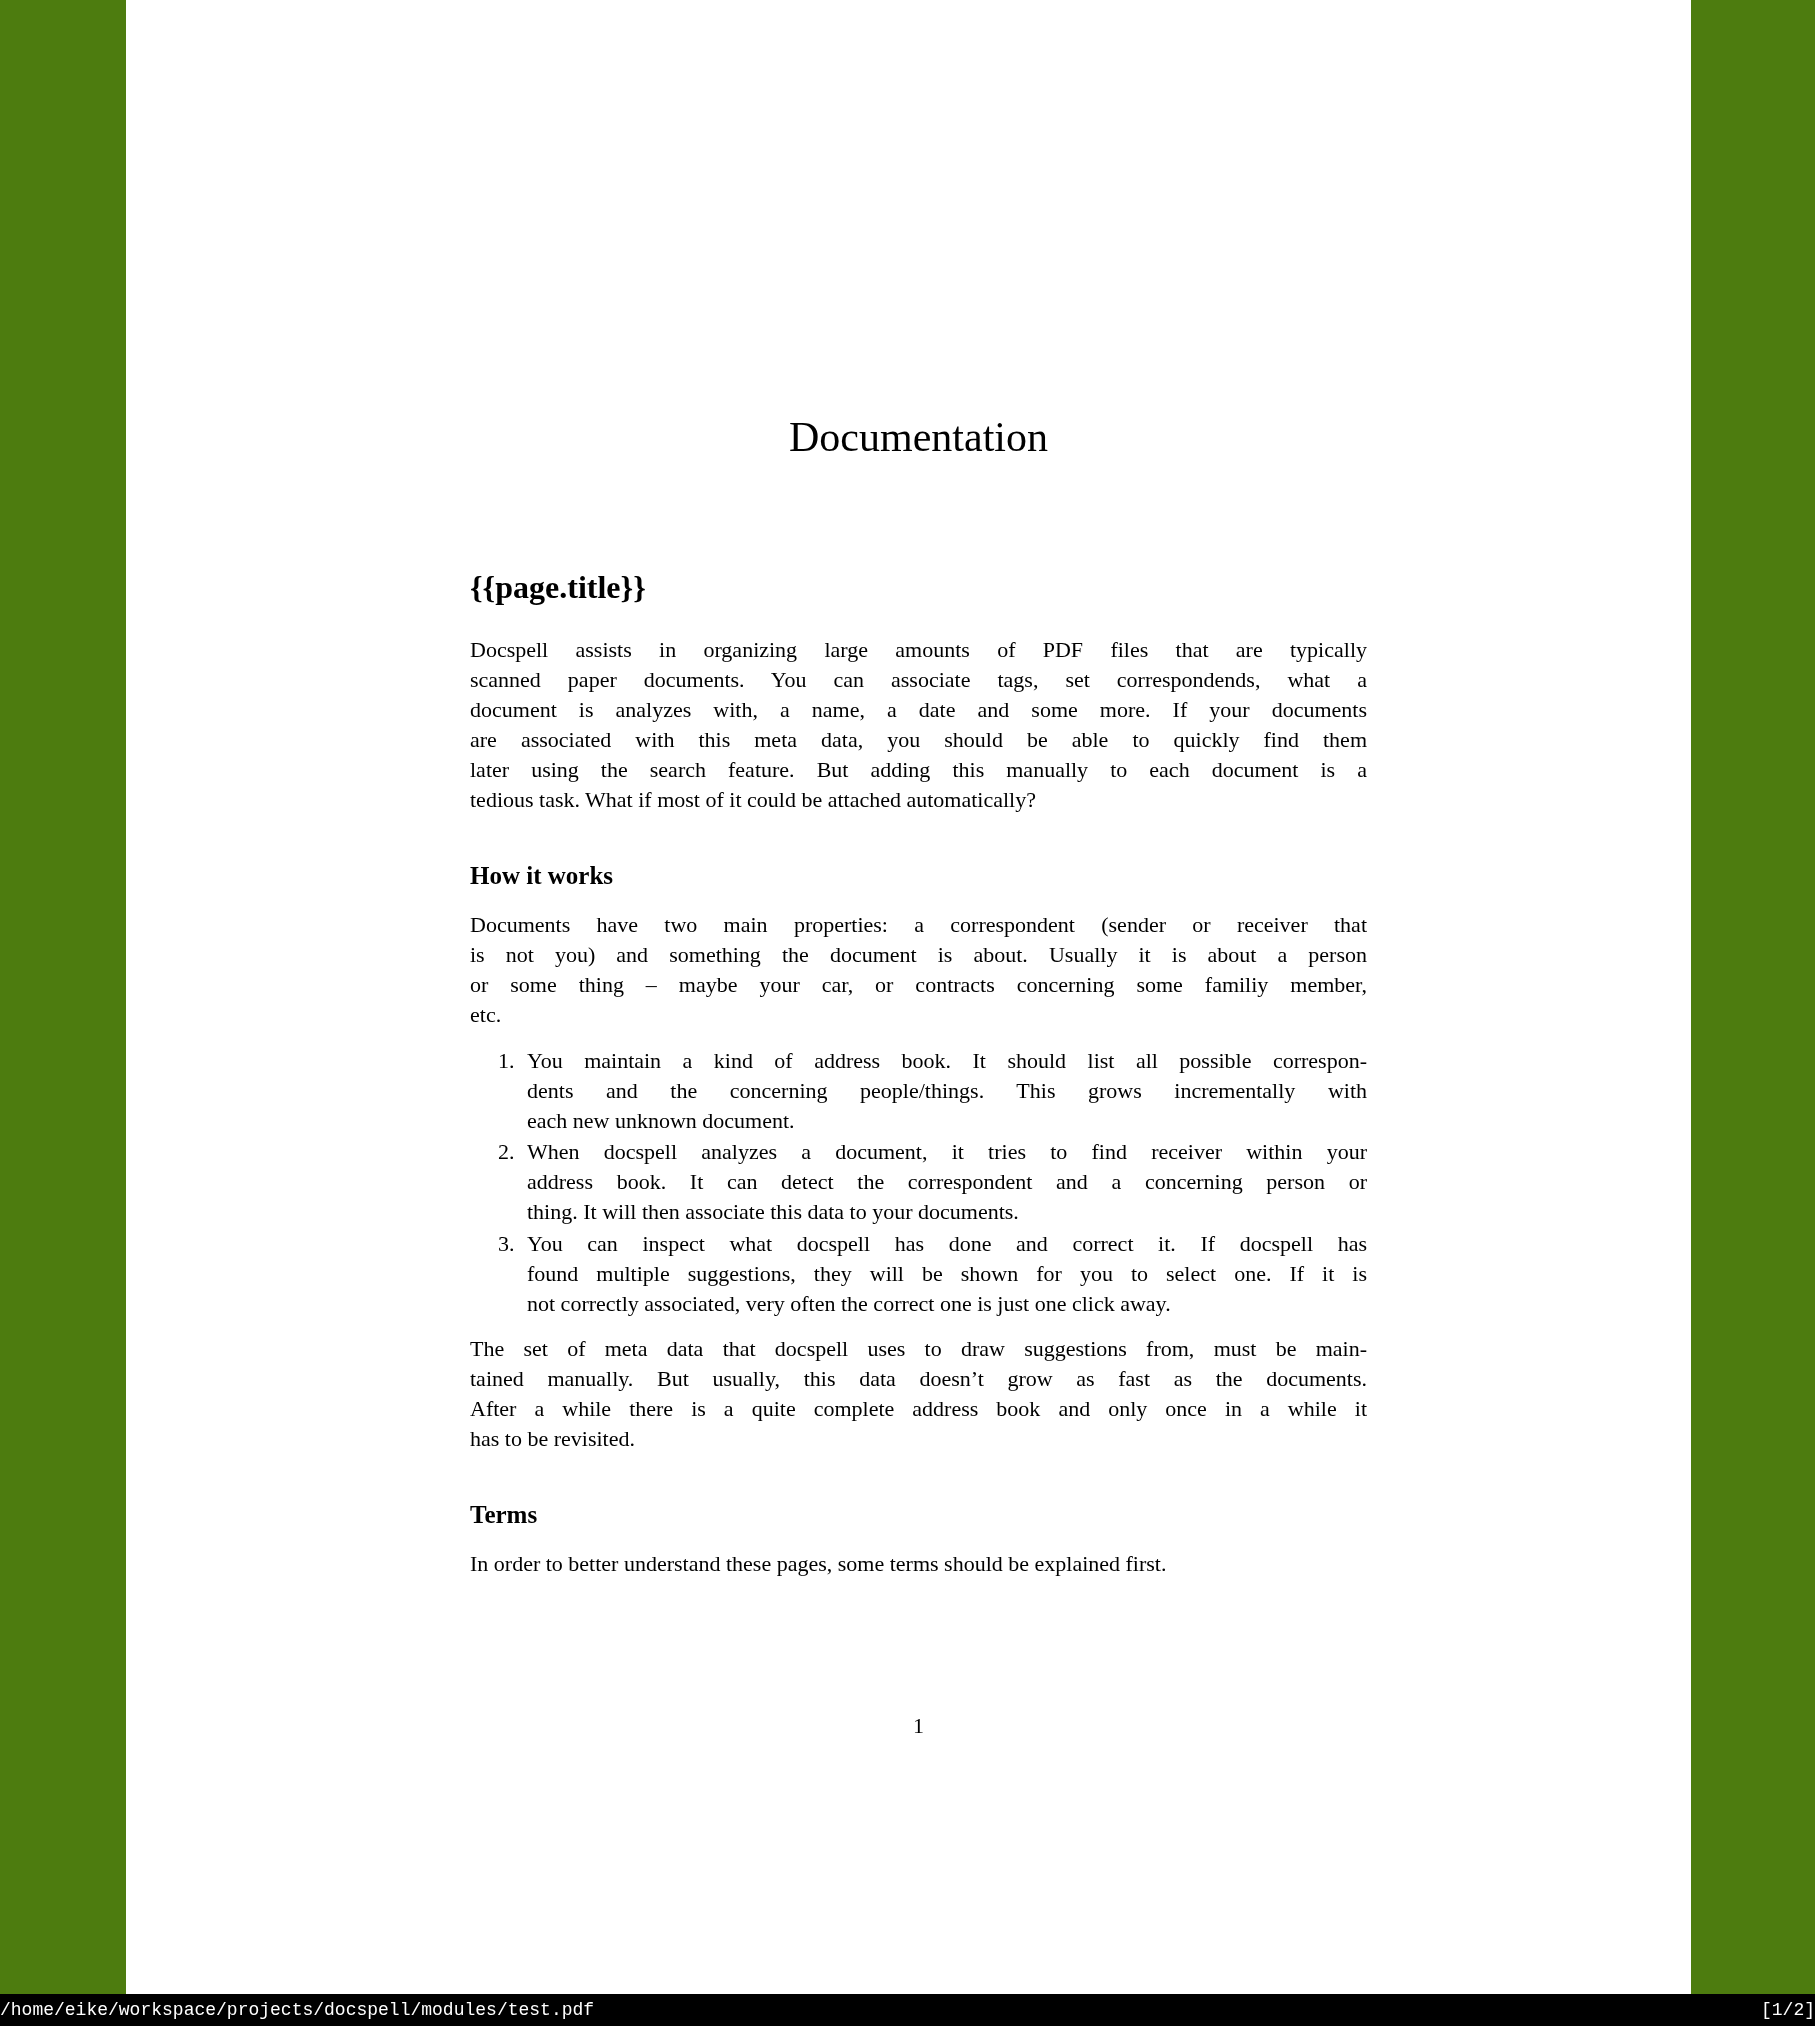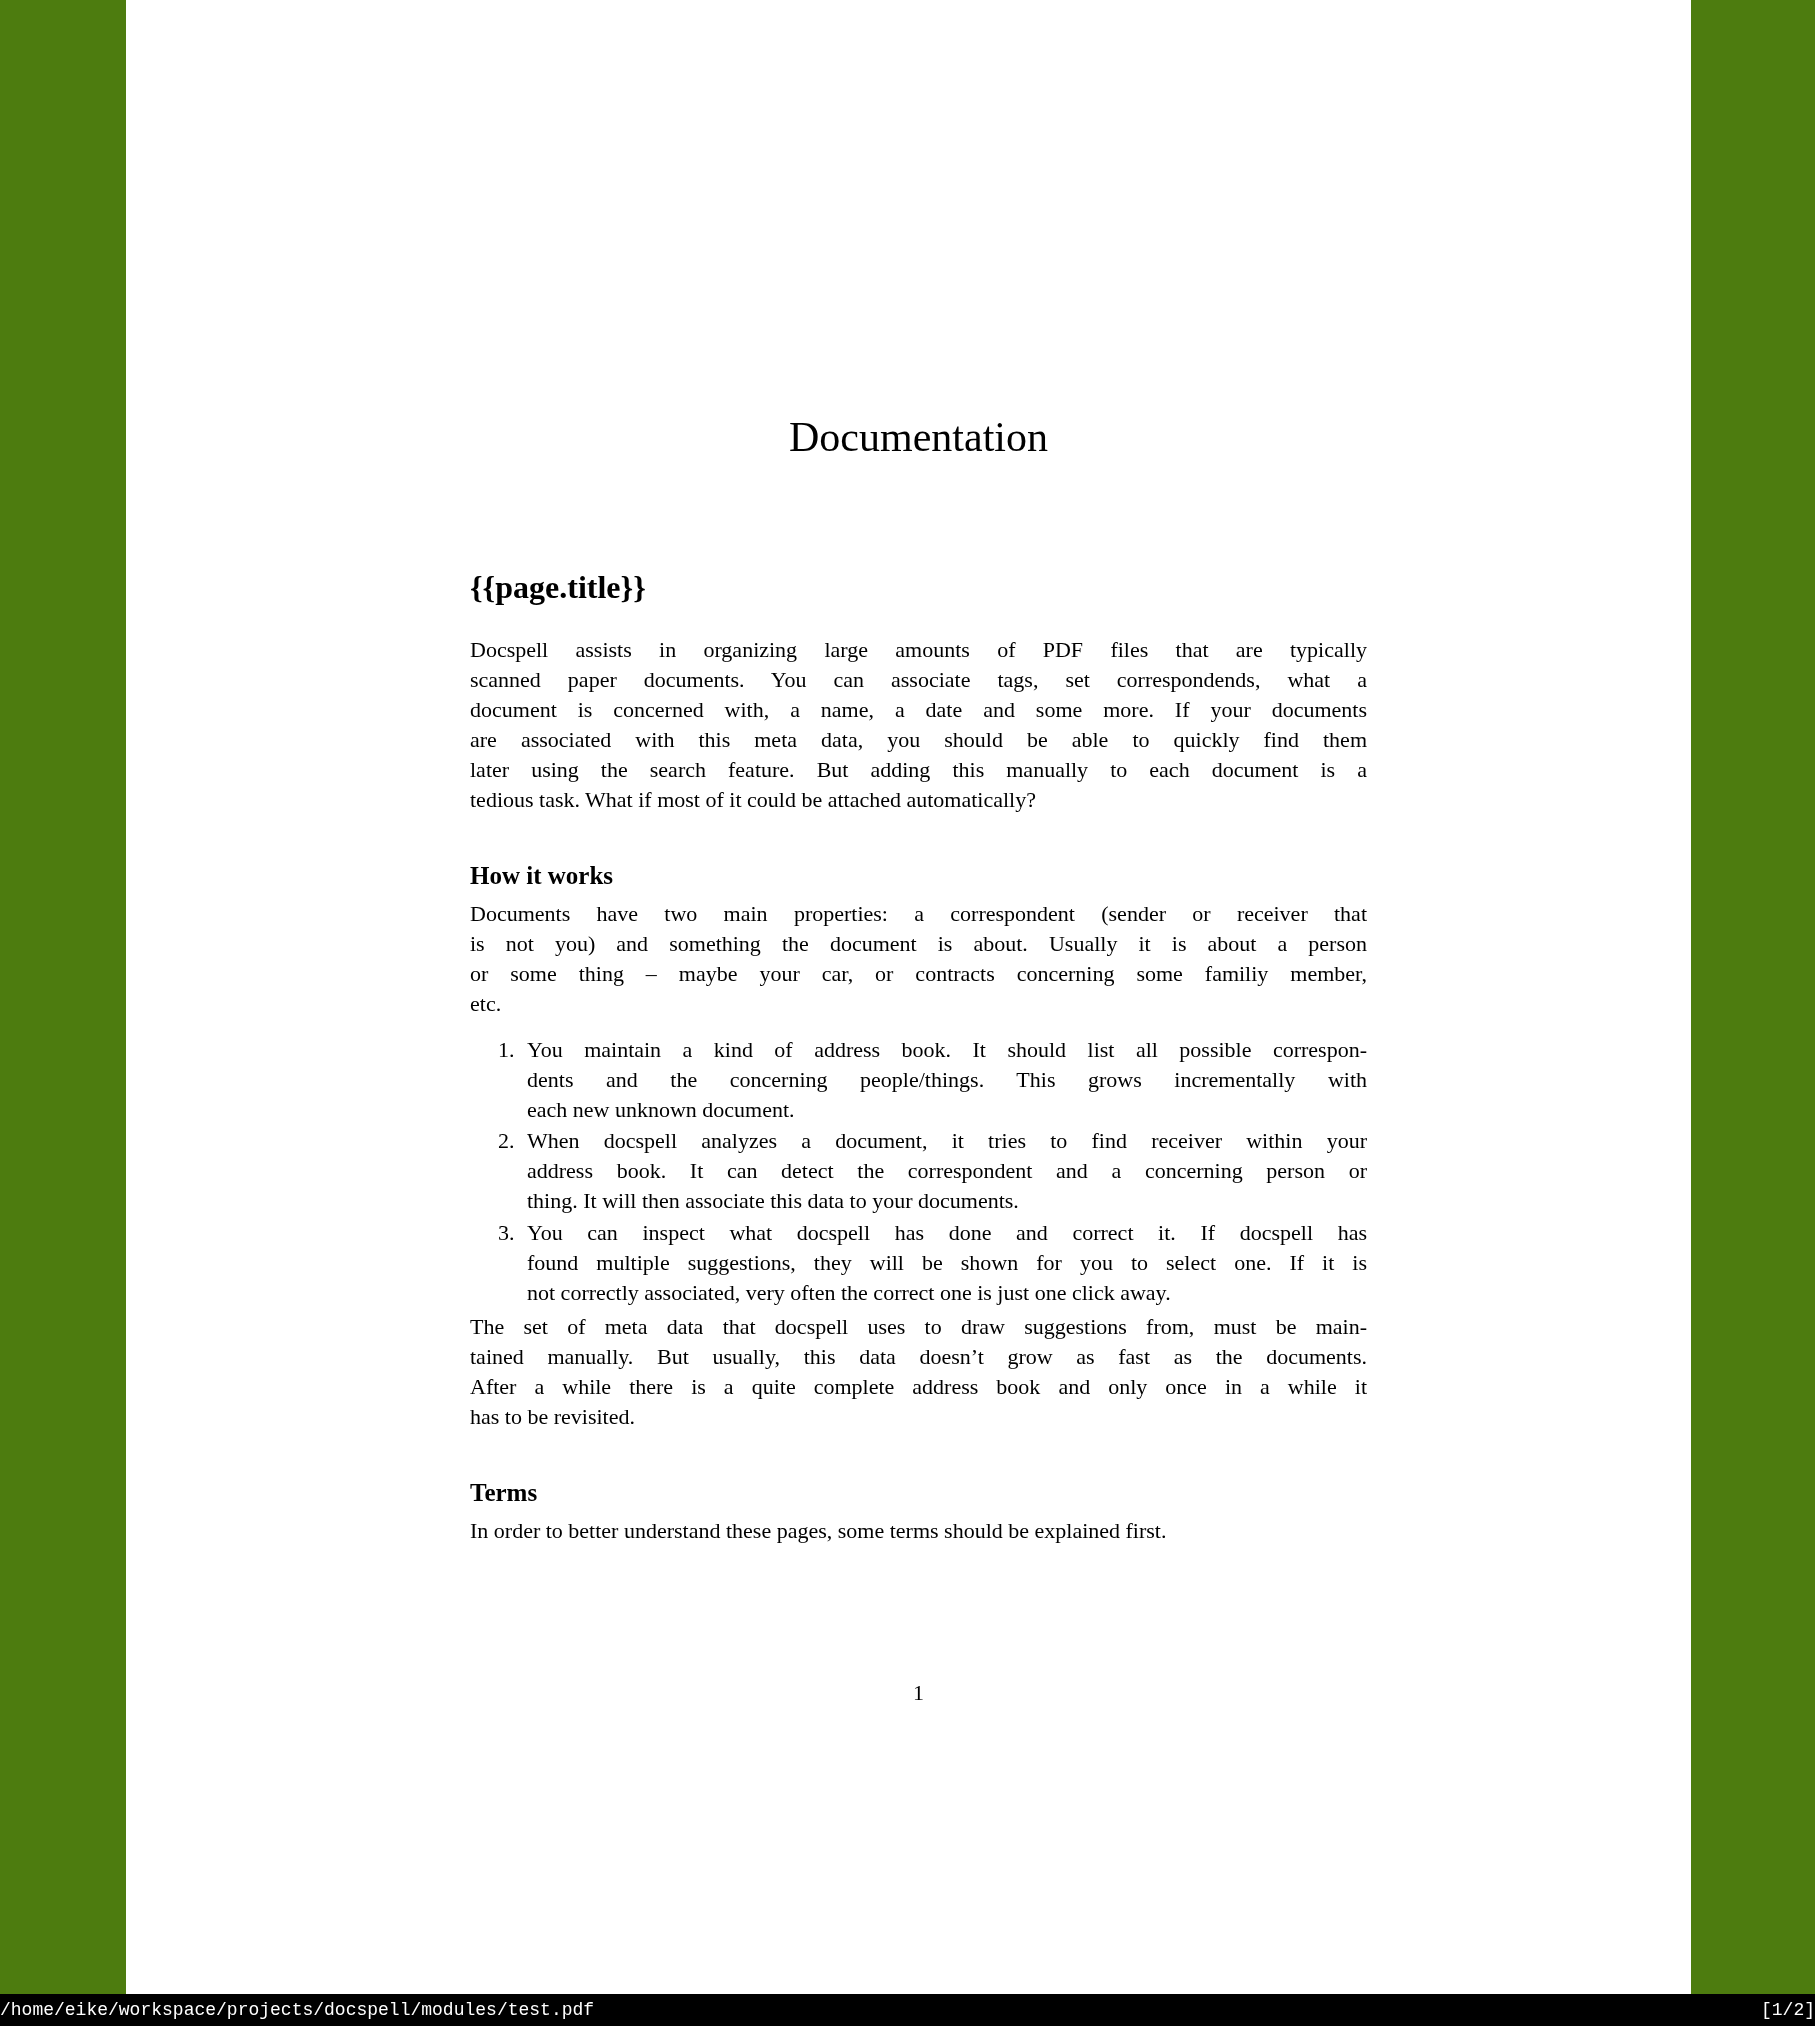--- a/index.html
+++ b/index.html
@@ -28,21 +28,21 @@
   .h1{
     margin-top:104px;
     font-size:32px;line-height:42px;
     font-weight:bold;
   }
   .h2{
     margin-top:42px;
     font-size:25px;line-height:38px;
     font-weight:bold;
   }
-  .para{margin-top:4px;font-size:22px;}
+  .para{margin-top:15px;font-size:22px;}
   .para.first{margin-top:26.5px;}
   .line{
     text-align:justify;
     text-align-last:justify;
     height:30px;line-height:30px;
     overflow:hidden;
   }
   .line.last{text-align-last:left;}
   .olist{margin-top:16px;font-size:22px;}
   .olitem{display:flex;margin-top:1.9px;}
@@ -72,21 +72,21 @@
 
 <div class="viewport">
   <div class="pdf-page">
     <div class="content">
       <div class="doc-title">Documentation</div>
       <div id="blocks">
           <div class="h1">{{page.title}}</div>
           <div class="para first">
             <div class="line">Docspell assists in organizing large amounts of PDF files that are typically</div>
             <div class="line">scanned paper documents. You can associate tags, set correspondends, what a</div>
-            <div class="line">document is concerned with, a name, a date and some more. If your documents</div>
+            <div class="line">document is analyzes with, a name, a date and some more. If your documents</div>
             <div class="line">are associated with this meta data, you should be able to quickly find them</div>
             <div class="line">later using the search feature. But adding this manually to each document is a</div>
             <div class="line last">tedious task. What if most of it could be attached automatically?</div>
           </div>
           <div class="h2">How it works</div>
           <div class="para">
             <div class="line">Documents have two main properties: a correspondent (sender or receiver that</div>
             <div class="line">is not you) and something the document is about. Usually it is about a person</div>
             <div class="line">or some thing – maybe your car, or contracts concerning some familiy member,</div>
             <div class="line last">etc.</div>

